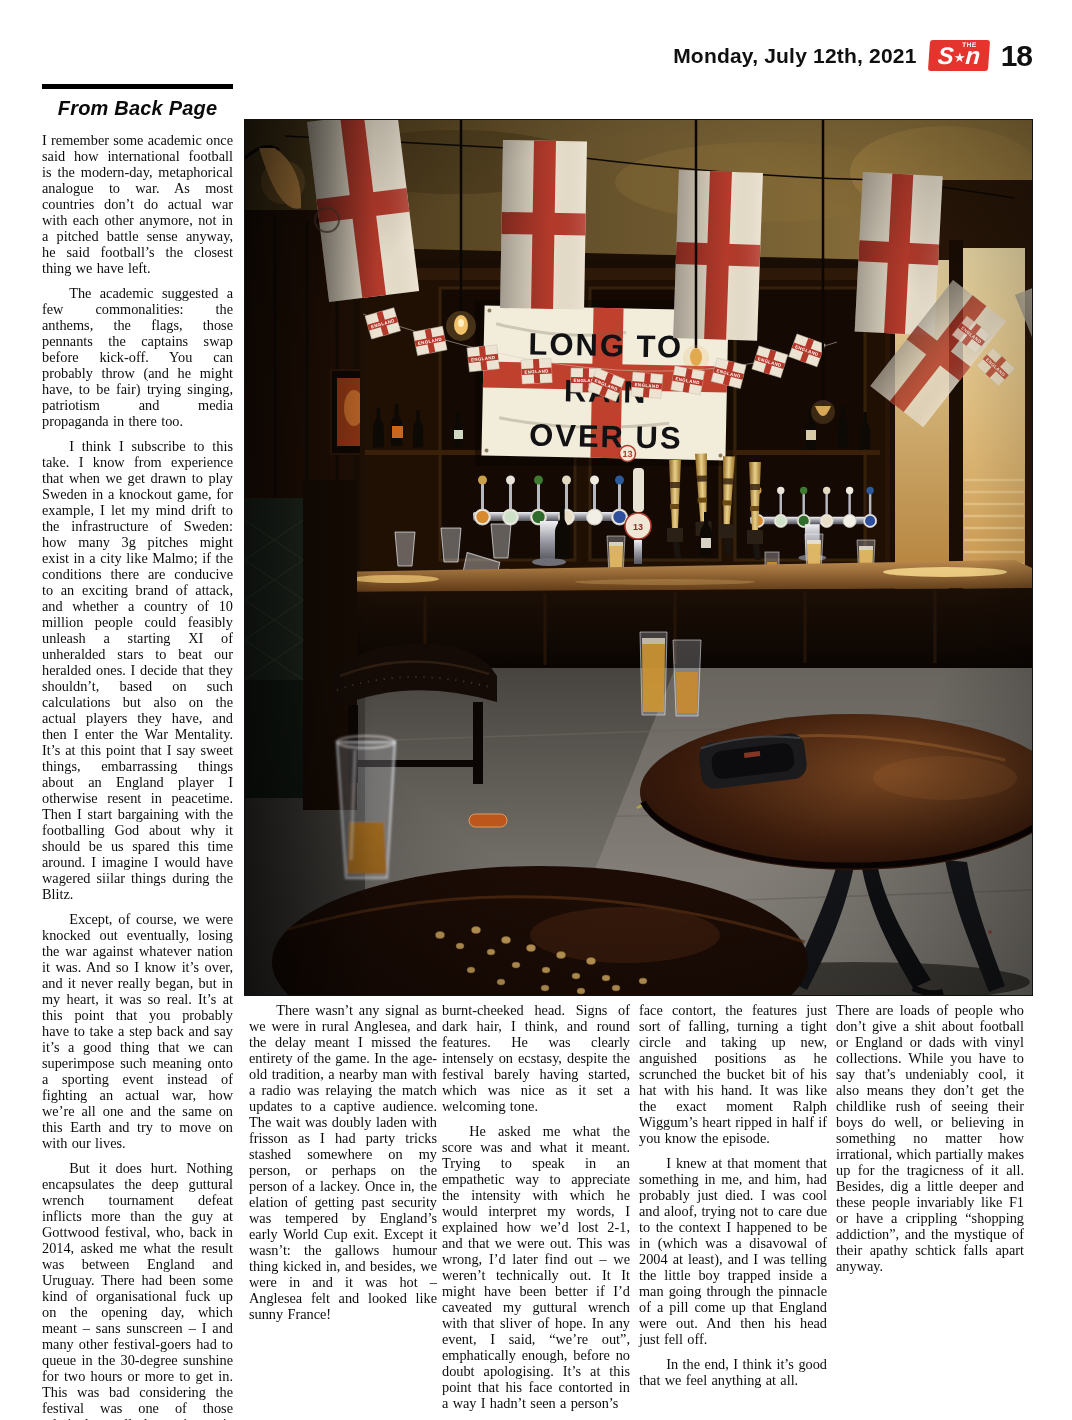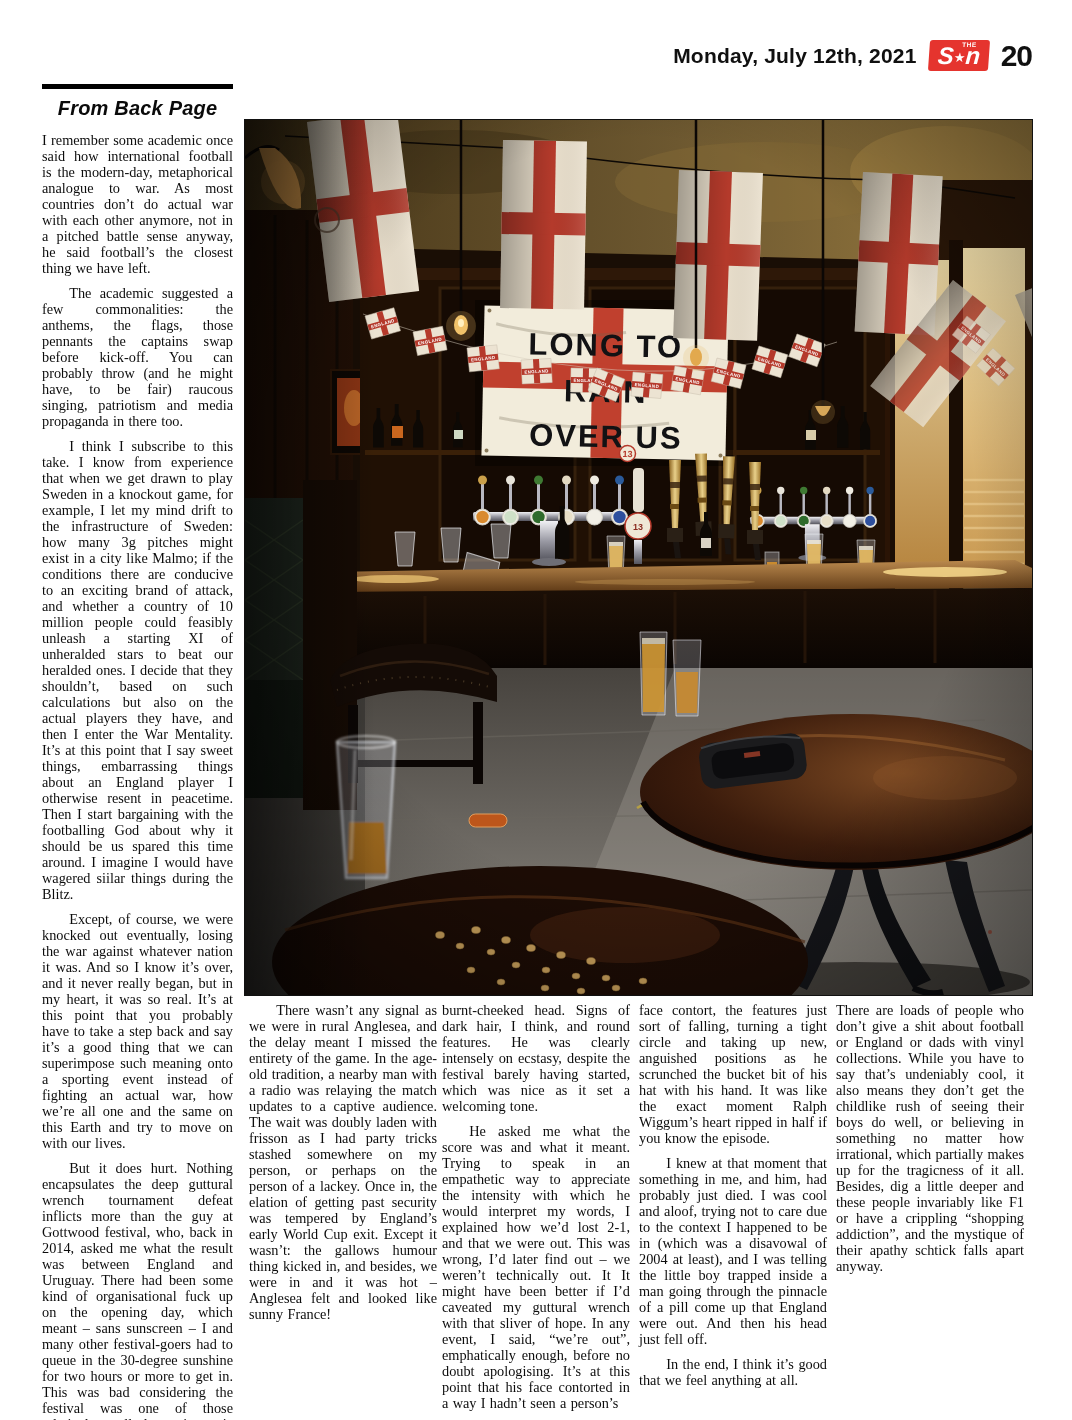--- a/index.html
+++ b/index.html
@@ -41,28 +41,28 @@
 <div class="page">
 
   <div class="header">
     <span class="date">Monday, July 12th, 2021</span>
     <span class="sunlogo">
       <span class="ls">S</span>
       <span class="lstar">★</span>
       <span class="ln">n</span>
       <span class="lthe">THE</span>
     </span>
-    <span class="pagenum">20</span>
+    <span class="pagenum">18</span>
   </div>
 
   <div class="leftcol bodytext">
     <div class="rule"></div>
     <div class="kicker">From Back Page</div>
     <p>I remember some academic once said how international football is the modern-day, metaphorical analogue to war. As most countries don’t do actual war with each other anymore, not in a pitched battle sense anyway, he said football’s the closest thing we have left.</p>
-    <p class="ind">The academic suggested a few commonalities: the anthems, the flags, those pennants the captains swap before kick-off. You can probably throw (and he might have, to be fair) raucous singing, patriotism and media propaganda in there too.</p>
+    <p class="ind">The academic suggested a few commonalities: the anthems, the flags, those pennants the captains swap before kick-off. You can probably throw (and he might have, to be fair) trying singing, patriotism and media propaganda in there too.</p>
     <p class="ind">I think I subscribe to this take. I know from experience that when we get drawn to play Sweden in a knockout game, for example, I let my mind drift to the infrastructure of Sweden: how many 3g pitches might exist in a city like Malmo; if the conditions there are conducive to an exciting brand of attack, and whether a country of 10 million people could feasibly unleash a starting XI of unheralded stars to beat our heralded ones. I decide that they shouldn’t, based on such calculations but also on the actual players they have, and then I enter the War Mentality. It’s at this point that I say sweet things, embarrassing things about an England player I otherwise resent in peacetime. Then I start bargaining with the footballing God about why it should be us spared this time around. I imagine I would have wagered siilar things during the Blitz.</p>
     <p class="ind">Except, of course, we were knocked out eventually, losing the war against whatever nation it was. And so I know it’s over, and it never really began, but in my heart, it was so real. It’s at this point that you probably have to take a step back and say it’s a good thing that we can superimpose such meaning onto a sporting event instead of fighting an actual war, how we’re all one and the same on this Earth and try to move on with our lives.</p>
     <p class="ind">But it does hurt. Nothing encapsulates the deep guttural wrench tournament defeat inflicts more than the guy at Gottwood festival, who, back in 2014, asked me what the result was between England and Uruguay. There had been some kind of organisational fuck up on the opening day, which meant – sans sunscreen – I and many other festival-goers had to queue in the 30-degree sunshine for two hours or more to get in. This was bad considering the festival was one of those relatively small electronic music ones with a max capacity of 5,000 or so.</p>
   </div>
 
   <div class="photo">
   <svg width="787" height="875" viewBox="0 0 787 875">
     <defs>
       <linearGradient id="gCeil" x1="0" y1="0" x2="1" y2="0">
         <stop offset="0" stop-color="#463517"></stop>

